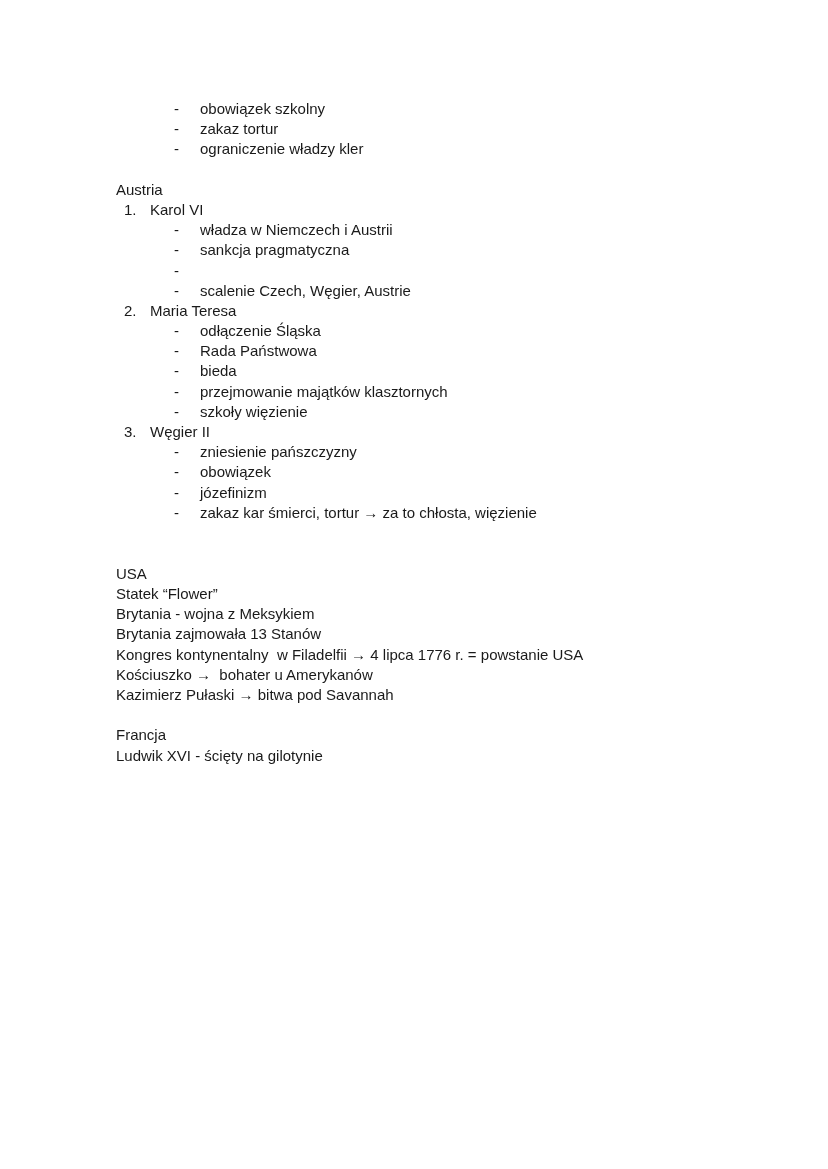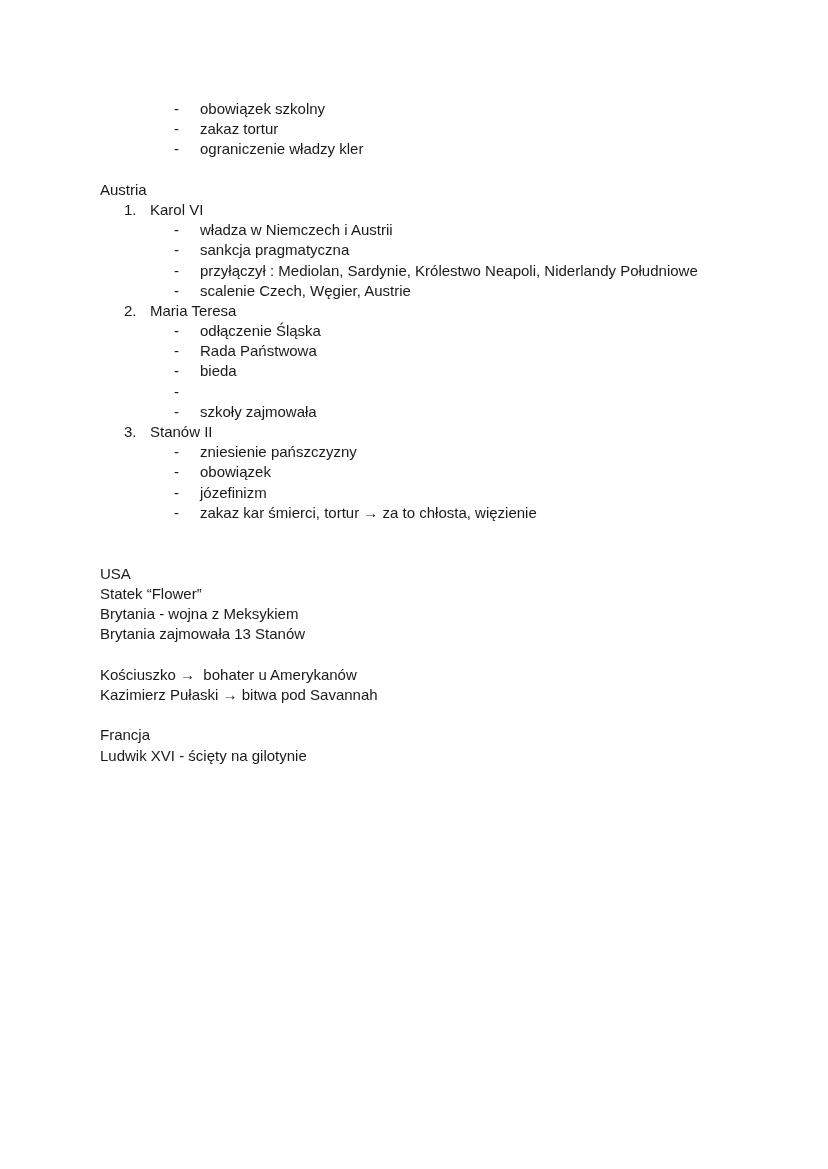--- a/index.html
+++ b/index.html
@@ -2,21 +2,21 @@
 <html><head>
   <meta charset="utf-8">
   <style>
     html, body { margin: 0; padding: 0; background: #ffffff; }
     body {
       width: 828px; height: 1169px; position: relative; overflow: hidden;
       font-family: "Liberation Sans", sans-serif; font-size: 15px; color: #1a1a1a;
     }
     .page { position: absolute; left: 0; top: 0; width: 828px; height: 1169px; }
     .line { position: absolute; height: 20px; line-height: 20px; white-space: pre; }
-    .plain { left: 100px; }
+    .plain { left: 116px; }
     .num { left: 124px; }
     .num-label { left: 150px; }
     .dash { left: 174px; }
     .bullet { left: 200px; }
   </style>
 </head>
 <body>
 
 <div class="page">
 
@@ -29,50 +29,51 @@
 
   <span class="line plain" style="top:180px">Austria</span>
 
   <span class="line num" style="top:200px">1.</span>
   <span class="line num-label" style="top:200px">Karol VI</span>
   <span class="line dash" style="top:220px">-</span>
   <span class="line bullet" style="top:220px">władza w Niemczech i Austrii</span>
   <span class="line dash" style="top:240px">-</span>
   <span class="line bullet" style="top:240px">sankcja pragmatyczna</span>
   <span class="line dash" style="top:261px">-</span>
-  <span class="line bullet" style="top:261px">przyłączył : Mediolan, Sardynie, Królestwo Neapoli, Niderlandy Południowe</span>
   <span class="line dash" style="top:281px">-</span>
   <span class="line bullet" style="top:281px">scalenie Czech, Węgier, Austrie</span>
 
   <span class="line num" style="top:301px">2.</span>
   <span class="line num-label" style="top:301px">Maria Teresa</span>
   <span class="line dash" style="top:321px">-</span>
   <span class="line bullet" style="top:321px">odłączenie Śląska</span>
   <span class="line dash" style="top:341px">-</span>
   <span class="line bullet" style="top:341px">Rada Państwowa</span>
   <span class="line dash" style="top:361px">-</span>
   <span class="line bullet" style="top:361px">bieda</span>
   <span class="line dash" style="top:382px">-</span>
+  <span class="line bullet" style="top:382px">przejmowanie majątków klasztornych</span>
   <span class="line dash" style="top:402px">-</span>
-  <span class="line bullet" style="top:402px">szkoły zajmowała</span>
+  <span class="line bullet" style="top:402px">szkoły więzienie</span>
 
   <span class="line num" style="top:422px">3.</span>
-  <span class="line num-label" style="top:422px">Stanów II</span>
+  <span class="line num-label" style="top:422px">Węgier II</span>
   <span class="line dash" style="top:442px">-</span>
   <span class="line bullet" style="top:442px">zniesienie pańszczyzny</span>
   <span class="line dash" style="top:462px">-</span>
   <span class="line bullet" style="top:462px">obowiązek</span>
   <span class="line dash" style="top:483px">-</span>
   <span class="line bullet" style="top:483px">józefinizm</span>
   <span class="line dash" style="top:503px">-</span>
   <span class="line bullet" style="top:503px">zakaz kar śmierci, tortur → za to chłosta, więzienie</span>
 
   <span class="line plain" style="top:564px">USA</span>
   <span class="line plain" style="top:584px">Statek “Flower”</span>
   <span class="line plain" style="top:604px">Brytania - wojna z Meksykiem</span>
   <span class="line plain" style="top:624px">Brytania zajmowała 13 Stanów</span>
+  <span class="line plain" style="top:645px">Kongres kontynentalny  w Filadelfii → 4 lipca 1776 r. = powstanie USA</span>
   <span class="line plain" style="top:685px">Kazimierz Pułaski → bitwa pod Savannah</span>
   <span class="line plain" style="top:665px">Kościuszko →  bohater u Amerykanów</span>
 
   <span class="line plain" style="top:725px">Francja</span>
   <span class="line plain" style="top:746px">Ludwik XVI - ścięty na gilotynie</span>
 
 </div>
 
 </body></html>

